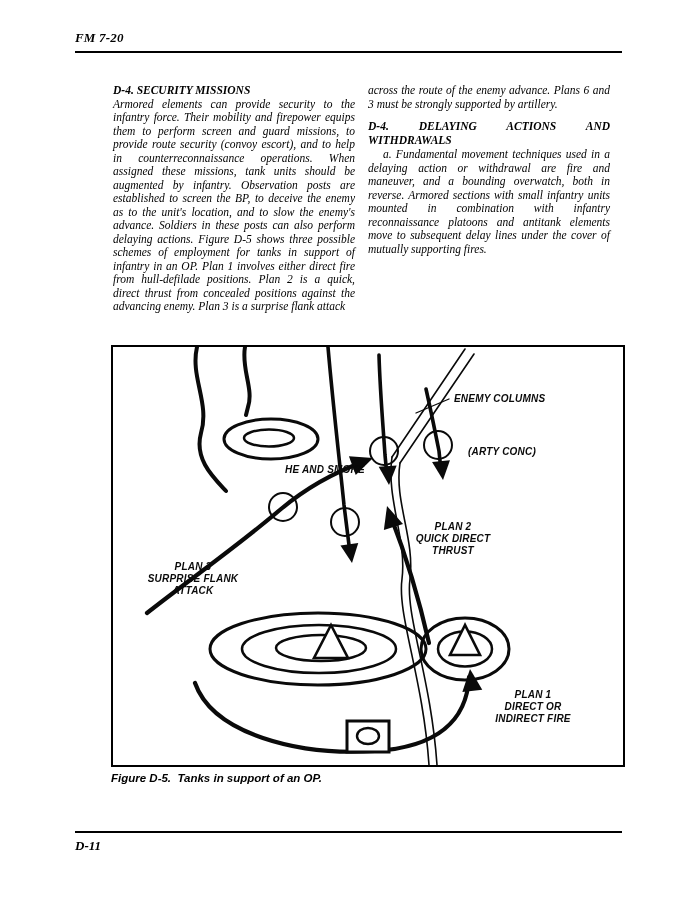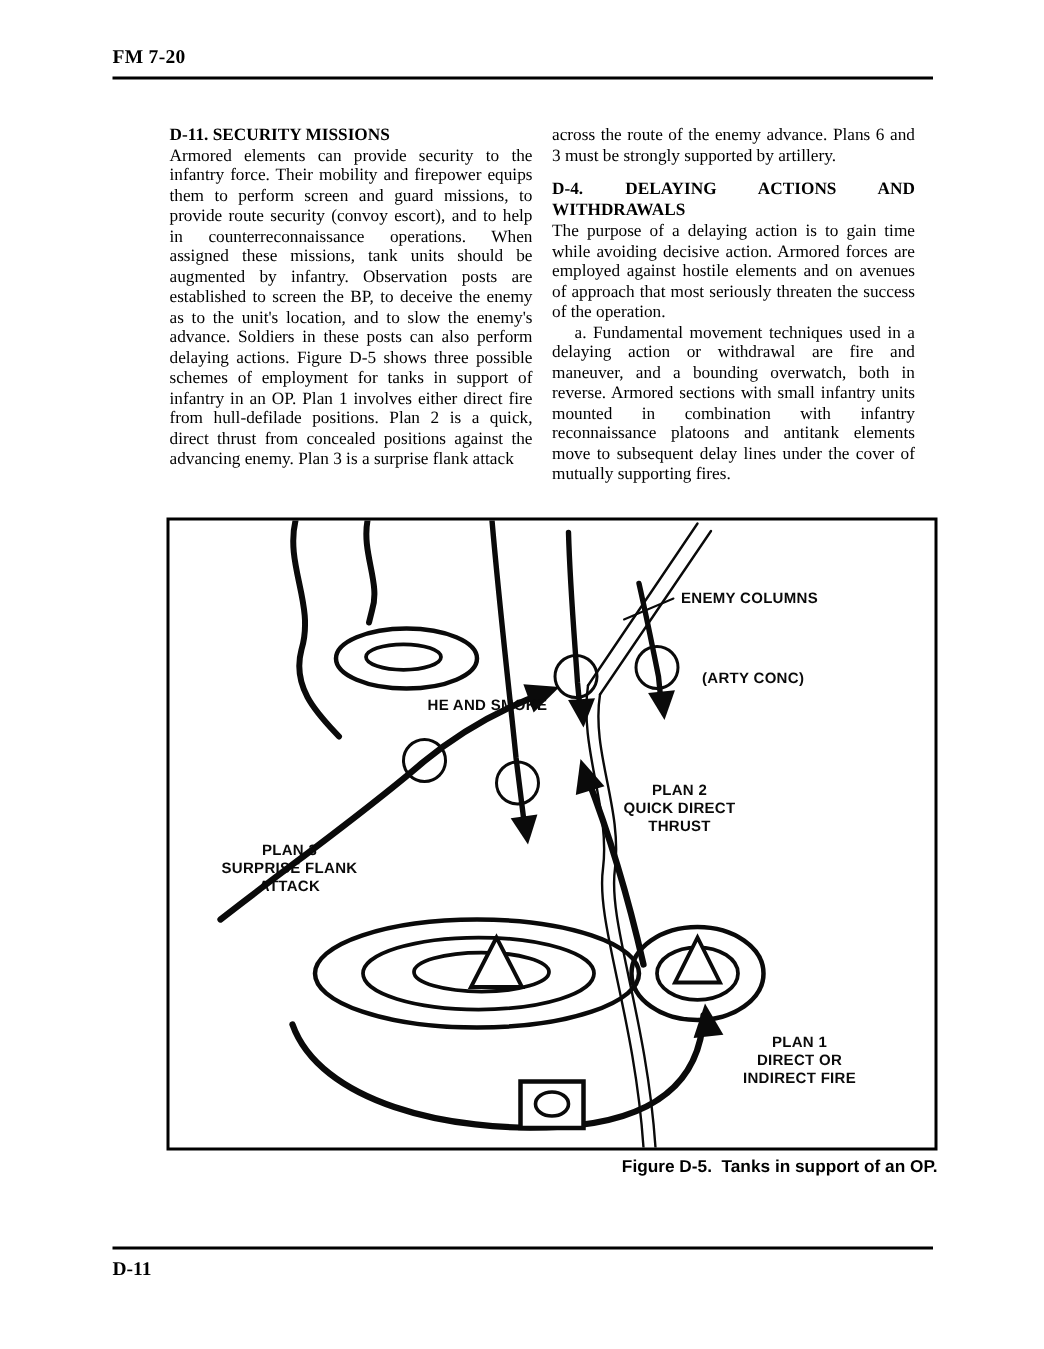--- a/index.html
+++ b/index.html
@@ -1,37 +1,37 @@
 <!DOCTYPE html>
 <html><head>
 <meta charset="utf-8">
 <style>
   html, body { margin:0; padding:0; background:#ffffff; }
   .page {
     position:relative; width:696px; height:899px; background:#ffffff;
-    color:#000; font-family:"Liberation Serif", serif; overflow:hidden;
+    color:#000; font-family:"Liberation Serif", serif; overflow:hidden;font-style:italic;
   }
   .header {
     position:absolute; left:75px; top:30px; width:547px;
     border-bottom:2px solid #000; padding-bottom:5px;
     font-weight:bold; font-size:13px; letter-spacing:0.2px;
   }
   .columns { position:absolute; left:113px; top:84px; width:497px; display:flex; gap:13px; }
   .col { width:242px; font-size:11.5px; line-height:13.5px; text-align:justify; }
   .col p { margin:0; }
   .heading { font-weight:bold; }
   .cont { margin-bottom:9px !important; }
   .heading-d15 { margin-bottom:1px !important; }
   .para-a { text-indent:15px; }
   .figure-box {
     position:absolute; left:111px; top:345px; width:510px; height:418px;
     border:2px solid #000; background:#fff;
   }
   .figure-caption {
-    position:absolute; left:111px; top:772px; width:514px; text-align:right;
+    position:absolute; left:111px; top:772px; width:514px; text-align:left;
     font-family:"Liberation Sans", sans-serif; font-weight:bold; font-size:11.5px;
     white-space:pre-wrap;
   }
   .footer-rule { position:absolute; left:75px; top:831px; width:547px; border-top:2px solid #000; }
   .footer-text { position:absolute; left:75px; top:838px; font-weight:bold; font-size:13px; }
   .dlabel {
     font-family:"Liberation Sans", sans-serif; font-weight:bold; font-size:10px;
     fill:#0a0a0a; letter-spacing:0.2px;
   }
 </style>
@@ -39,27 +39,26 @@
 <body>
 
 <div class="page">
 
   <div class="header">
     <span>FM 7-20</span>
   </div>
 
   <div class="columns">
     <div class="col">
-      <p class="heading">D-11. SECURITY MISSIONS</p>
+      <p class="heading">D-4. SECURITY MISSIONS</p>
       <p>Armored elements can provide security to the infantry force. Their mobility and firepower equips them to perform screen and guard missions, to provide route security (convoy escort), and to help in counterreconnaissance operations. When assigned these missions, tank units should be augmented by infantry. Observation posts are established to screen the BP, to deceive the enemy as to the unit's location, and to slow the enemy's advance. Soldiers in these posts can also perform delaying actions. Figure D-5 shows three possible schemes of employment for tanks in support of infantry in an OP. Plan 1 involves either direct fire from hull-defilade positions. Plan 2 is a quick, direct thrust from concealed positions against the advancing enemy. Plan 3 is a surprise flank attack</p>
     </div>
     <div class="col">
       <p class="cont">across the route of the enemy advance. Plans 6 and 3 must be strongly supported by artillery.</p>
       <p class="heading heading-d15">D-4. DELAYING ACTIONS AND WITHDRAWALS</p>
-      <p>The purpose of a delaying action is to gain time while avoiding decisive action. Armored forces are employed against hostile elements and on avenues of approach that most seriously threaten the success of the operation.</p>
       <p class="para-a">a. Fundamental movement techniques used in a delaying action or withdrawal are fire and maneuver, and a bounding overwatch, both in reverse. Armored sections with small infantry units mounted in combination with infantry reconnaissance platoons and antitank elements move to subsequent delay lines under the cover of mutually supporting fires.</p>
     </div>
   </div>
 
   <div class="figure-box">
     <svg width="510" height="418" viewBox="0 0 510 418">
       <g fill="none" stroke="#0a0a0a" stroke-linecap="round" stroke-linejoin="round">
 
         <path d="M84,0 C77,30 97,56 88,86 C81,112 100,130 113,144" stroke-width="4"></path>
         <path d="M132,0 C128,22 141,42 135,60 L133,68" stroke-width="4"></path>

